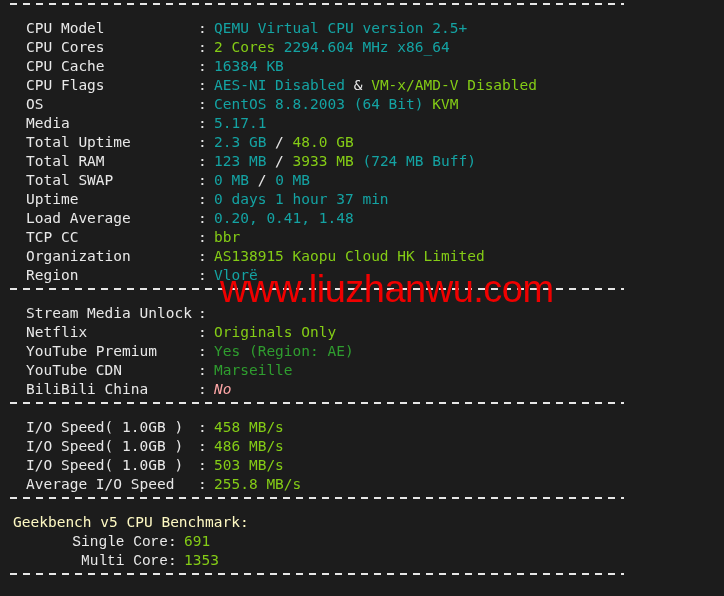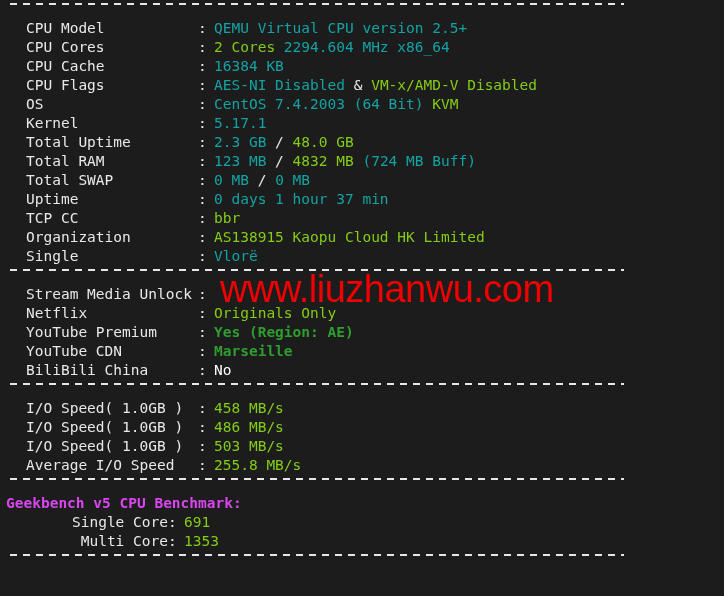--- a/index.html
+++ b/index.html
@@ -50,39 +50,39 @@
     display: inline-block;
     width: 198px;
     padding-left: 26px;
     box-sizing: border-box;
     color: #e8e8e8;
   }
   .label.indent {
     text-align: right;
     width: 168px;
     padding-left: 0;
+    font-family: Liberation Mono, monospace;
   }
   .colon {
     display: inline-block;
     width: 16px;
     color: #e8e8e8;
   }
   .c-cyan { color: #14a3a3; margin-top: 20px; }
   .c-yellow { color: #84cc16; }
-  .c-green { color: #2f9e2f; font-weight: bold; }
-  .c-red { color: #ffffff; }
+  .c-green { color: #2f9e2f; }
+  .c-red { color: #fca5a5; font-style: italic; }
   .c-white { color: #e8e8e8; }
   .head {
     height: 19px;
     line-height: 19px;
     font-size: 14.5px;
     white-space: pre;
-    padding-left: 6px;
-    color: #d946ef;
-    font-weight: bold;
+    padding-left: 13px;
+    color: #fef9c3;
   }
   #watermark {
     position: absolute;
     left: 220px;
     top: 268px;
     font-family: "Liberation Sans", "DejaVu Sans", sans-serif;
     font-size: 38px;
     font-weight: 400;
     color: #f00000;
     letter-spacing: -0.5px;
@@ -95,29 +95,30 @@
 
 <div id="terminal">
 
   <div class="sep"></div>
 
   <div id="system-section">
       <div class="row"><span class="label">CPU Model</span><span class="colon">:</span><span><span class="c-cyan">QEMU Virtual CPU version 2.5+</span></span></div>
       <div class="row"><span class="label">CPU Cores</span><span class="colon">:</span><span><span class="c-yellow">2 Cores</span><span class="c-cyan"> 2294.604 MHz x86_64</span></span></div>
       <div class="row"><span class="label">CPU Cache</span><span class="colon">:</span><span><span class="c-cyan">16384 KB</span></span></div>
       <div class="row"><span class="label">CPU Flags</span><span class="colon">:</span><span><span class="c-cyan">AES-NI Disabled</span><span class="c-white"> &amp; </span><span class="c-yellow">VM-x/AMD-V Disabled</span></span></div>
-      <div class="row"><span class="label">OS</span><span class="colon">:</span><span><span class="c-cyan">CentOS 7.4.2003 (64 Bit)</span><span class="c-white"> </span><span class="c-yellow">KVM</span></span></div>
-      <div class="row"><span class="label">Kernel</span><span class="colon">:</span><span><span class="c-cyan">5.17.1</span></span></div>
+      <div class="row"><span class="label">OS</span><span class="colon">:</span><span><span class="c-cyan">CentOS 8.8.2003 (64 Bit)</span><span class="c-white"> </span><span class="c-yellow">KVM</span></span></div>
+      <div class="row"><span class="label">Media</span><span class="colon">:</span><span><span class="c-cyan">5.17.1</span></span></div>
       <div class="row"><span class="label">Total Uptime</span><span class="colon">:</span><span><span class="c-cyan">2.3 GB</span><span class="c-white"> / </span><span class="c-yellow">48.0 GB</span></span></div>
-      <div class="row"><span class="label">Total RAM</span><span class="colon">:</span><span><span class="c-cyan">123 MB</span><span class="c-white"> / </span><span class="c-yellow">4832 MB</span><span class="c-cyan"> (724 MB Buff)</span></span></div>
+      <div class="row"><span class="label">Total RAM</span><span class="colon">:</span><span><span class="c-cyan">123 MB</span><span class="c-white"> / </span><span class="c-yellow">3933 MB</span><span class="c-cyan"> (724 MB Buff)</span></span></div>
       <div class="row"><span class="label">Total SWAP</span><span class="colon">:</span><span><span class="c-cyan">0 MB</span><span class="c-white"> / </span><span class="c-cyan">0 MB</span></span></div>
       <div class="row"><span class="label">Uptime</span><span class="colon">:</span><span><span class="c-cyan">0 days 1 hour 37 min</span></span></div>
+      <div class="row"><span class="label">Load Average</span><span class="colon">:</span><span><span class="c-cyan">0.20, 0.41, 1.48</span></span></div>
       <div class="row"><span class="label">TCP CC</span><span class="colon">:</span><span><span class="c-yellow">bbr</span></span></div>
       <div class="row"><span class="label">Organization</span><span class="colon">:</span><span><span class="c-yellow">AS138915 Kaopu Cloud HK Limited</span></span></div>
-      <div class="row"><span class="label">Single</span><span class="colon">:</span><span><span class="c-cyan">Vlorë</span></span></div>
+      <div class="row"><span class="label">Region</span><span class="colon">:</span><span><span class="c-cyan">Vlorë</span></span></div>
     </div>
 
   <div class="sep"></div>
 
   <div id="stream-section">
       <div class="row"><span class="label">Stream Media Unlock</span><span class="colon">:</span><span></span></div>
       <div class="row"><span class="label">Netflix</span><span class="colon">:</span><span><span class="c-yellow">Originals Only</span></span></div>
       <div class="row"><span class="label">YouTube Premium</span><span class="colon">:</span><span><span class="c-green">Yes (Region: AE)</span></span></div>
       <div class="row"><span class="label">YouTube CDN</span><span class="colon">:</span><span><span class="c-green">Marseille</span></span></div>
       <div class="row"><span class="label">BiliBili China</span><span class="colon">:</span><span><span class="c-red">No</span></span></div>

